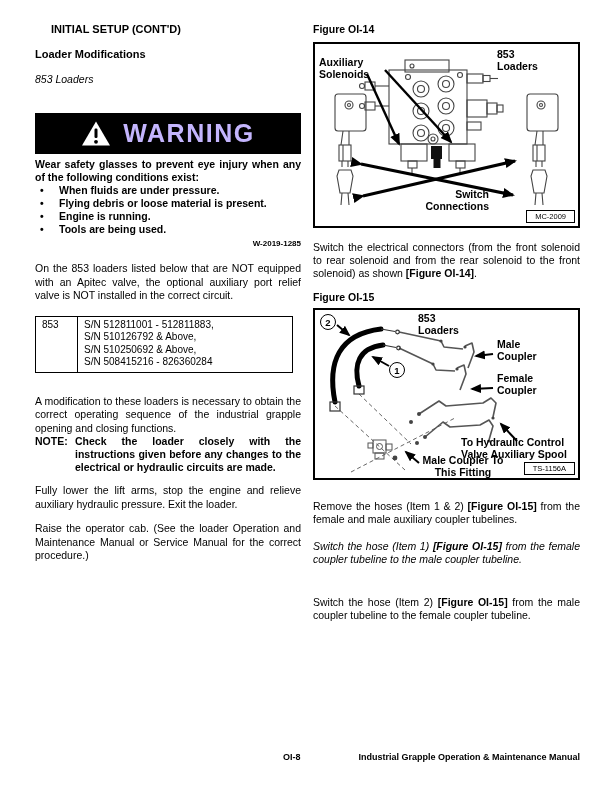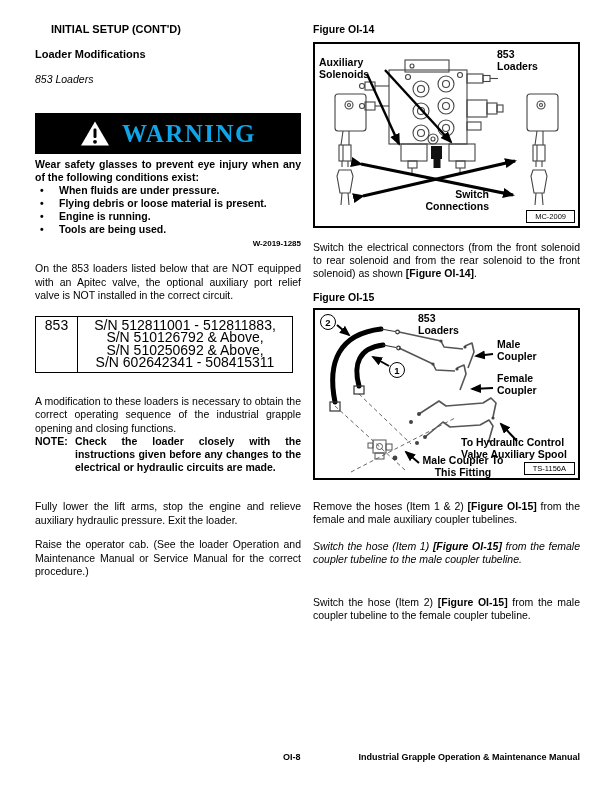--- a/index.html
+++ b/index.html
@@ -11,39 +11,39 @@
   }
   .col { position:absolute; top:22px; }
   .col-left  { left:35px;  width:266px; }
   .col-right { left:313px; width:267px; }
 
   .h-main { font-size:11px; font-weight:bold; line-height:14px;padding-left:16px; }
   .h-sub  { font-size:11px; font-weight:bold; line-height:14px; margin-top:11px; }
   .h-ital { font-size:10.5px; font-style:italic; line-height:14px; margin-top:11px; }
 
   .warn-box {
-    margin-top:27px; height:41px; background:#000; color:#0ea5e9;
-    display:flex; align-items:center; justify-content:center;font-family:Liberation Serif, serif;
+    margin-top:27px; height:41px; background:#000; color:#c4b5fd;
+    display:flex; align-items:center; justify-content:center;
   }
   .warn-title { font-size:25px; font-weight:bold; letter-spacing:1.5px; margin-left:12px; }
 
   .warn-text { margin-top:4px; font-size:10.5px; font-weight:bold; line-height:13px; text-align:justify; }
   .bullet-row { display:flex; }
   .bullet-dot { width:24px; padding-left:5px; }
   .bullet-body { flex:1; }
   .warn-code { text-align:right; font-size:8px; font-weight:bold; margin-top:3px; }
 
   .para { font-size:10.5px; line-height:13.5px; text-align:justify; }
   .p1 { margin-top:14px; }
   .p2 { margin-top:22px; }
-  .p3 { margin-top:26px; }
+  .p3 { margin-top:10px; }
   .p4 { margin-top:11px; }
 
   table.serials { border-collapse:collapse; margin-top:13px; width:258px; }
-  table.serials td { border:1px solid #000; font-size:14px; line-height:12.5px; vertical-align:top; padding:2px 6px 3px 6px;text-align:center; }
+  table.serials td { border:1px solid #000; font-size:10px; line-height:12.5px; vertical-align:top; padding:2px 6px 3px 6px; }
   td.model-cell { width:42px; }
 
   .note { display:flex; font-size:10.5px; font-weight:bold; line-height:13px; }
   .note-label { width:40px; }
   .note-body { flex:1; text-align:justify; }
 
   .figcap { font-size:10.5px; font-weight:bold; line-height:14px; }
   .figcap2 { margin-top:10px; }
   .figbox { position:relative; border:2px solid #000; background:#fff; margin-top:6px; }
   .figbox-14 { height:186px; }
@@ -115,21 +115,21 @@
     <div class="para p1">On the 853 loaders listed below that are NOT equipped with an Apitec valve, the optional auxiliary port relief valve is NOT installed in the correct circuit.</div>
 
     <table class="serials">
       <tbody>
           <tr>
         <td class="model-cell">853</td>
         <td>
           <div>S/N 512811001 - 512811883,</div>
           <div>S/N 510126792 &amp; Above,</div>
           <div>S/N 510250692 &amp; Above,</div>
-          <div>S/N 602642341 - 508415311</div>
+          <div>S/N 508415216 - 826360284</div>
         </td>
       </tr>
     </tbody>
       </table>
 
     <div class="para p2">A modification to these loaders is necessary to obtain the correct operating sequence of the industrial grapple opening and closing functions.</div>
 
     <div class="note">
       <span class="note-label">NOTE:</span>
       <span class="note-body">Check the loader closely with the instructions given before any changes to the electrical or hydraulic circuits are made.</span>

